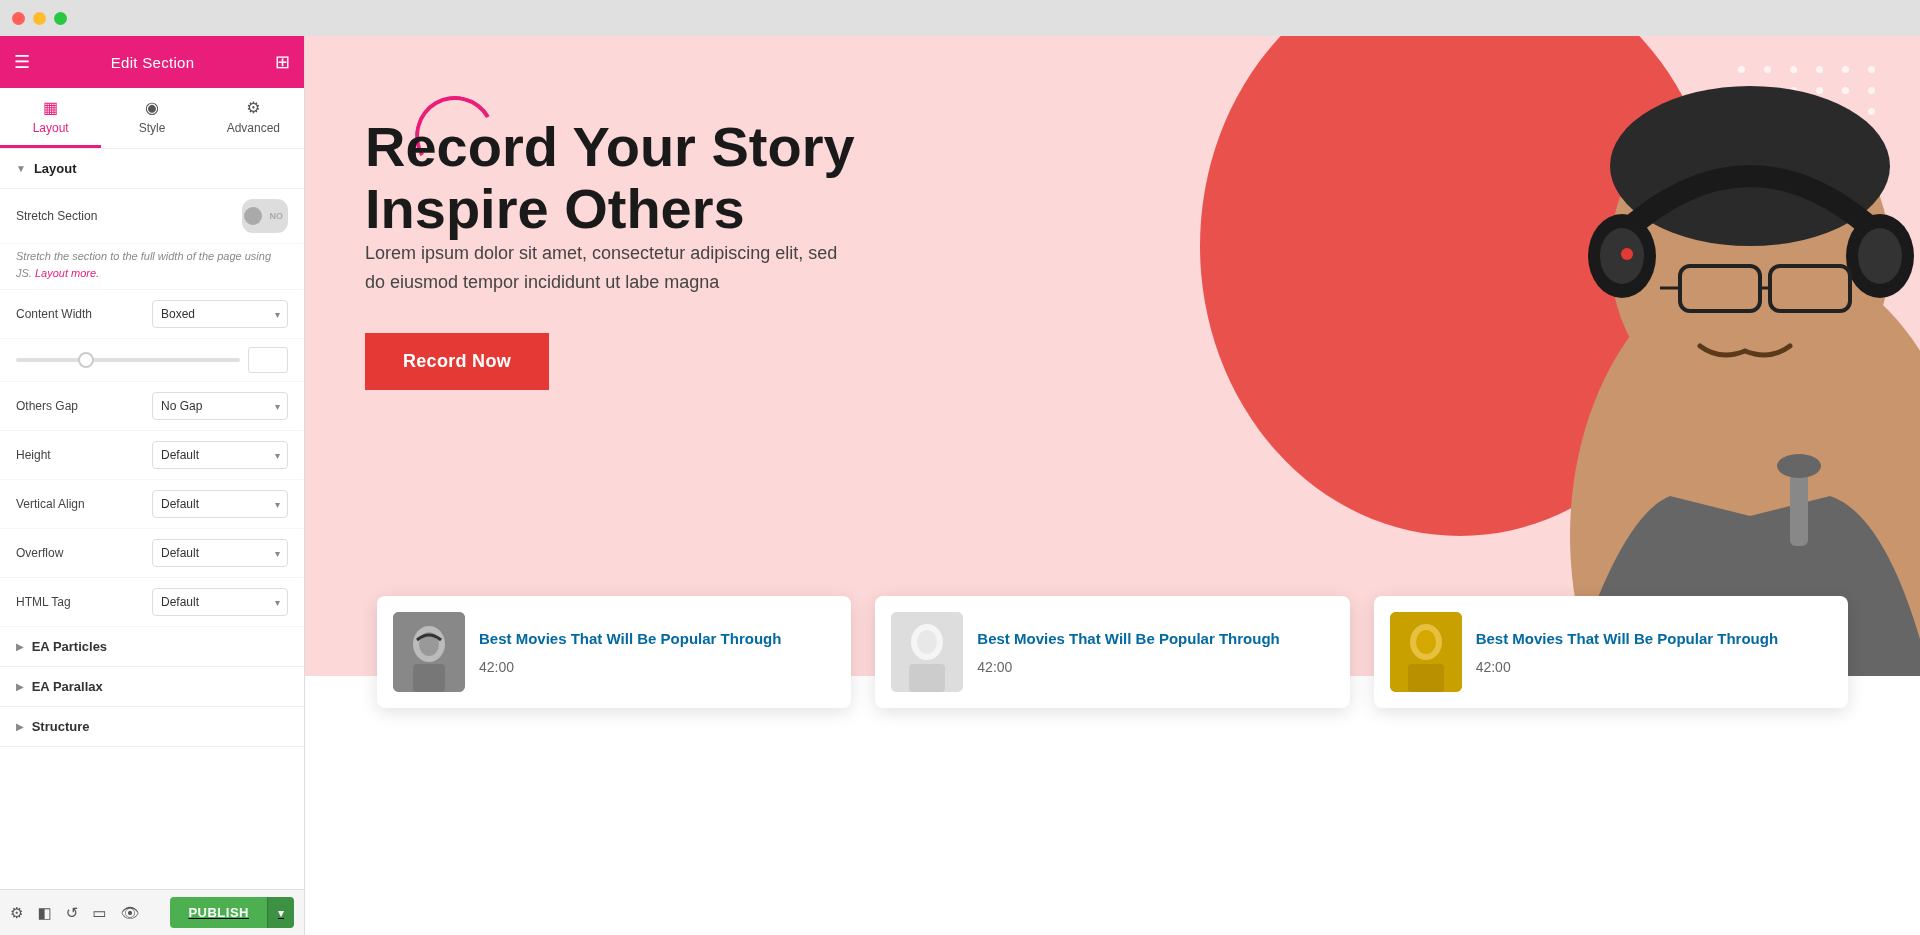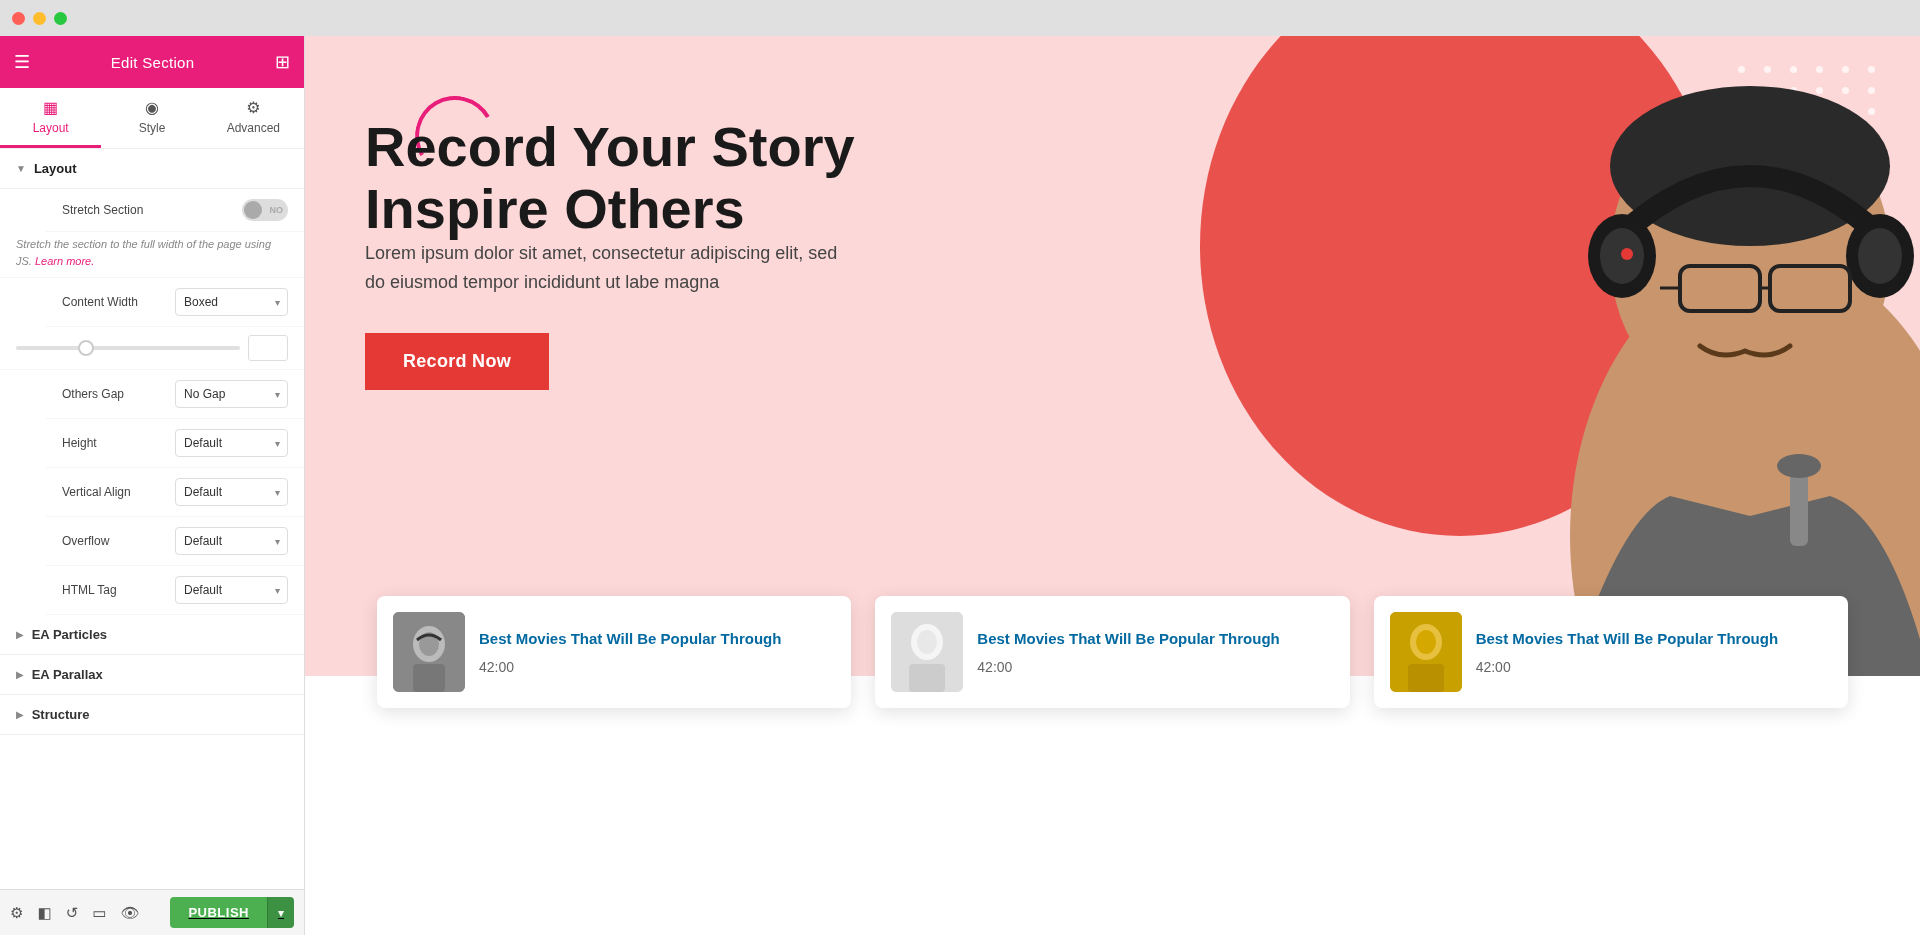--- a/index.html
+++ b/index.html
@@ -104,32 +104,31 @@
       gap: 8px;
     }
     .section-heading .arrow { font-size: 10px; color: #888; }
 
     
     .form-row {
       display: flex;
       align-items: center;
       padding: 10px 16px;
       border-bottom: 1px solid #f5f5f5;
-      margin-left: 46px;
     }
     .form-label {
       font-size: 12px;
       color: #444;
       flex: 1;
     }
 
     
     .toggle-switch {
       width: 46px;
-      height: 22px;
+      height: 34px;
       background: #ddd;
       border-radius: 11px;
       position: relative;
       cursor: pointer;
       display: flex;
       align-items: center;
     }
     .toggle-switch .knob {
       width: 18px;
       height: 18px;
@@ -456,21 +455,21 @@
       <div class="form-row">
         <span class="form-label">Stretch Section</span>
         <div class="toggle-switch">
           <div class="knob"></div>
           <span class="toggle-label">NO</span>
         </div>
       </div>
 
       <div class="info-text">
         <span>Stretch the section to the full width of the page using JS.</span>
-        <a href="#">Learn more.</a>
+        <a href="#">Layout more.</a>
       </div>
 
       <div class="form-row">
         <span class="form-label">Content Width</span>
         <div class="select-wrap">
           <select class="panel-select">
             <option>Boxed</option>
             <option>Full Width</option>
           </select>
           <span class="select-arrow">▾</span>

